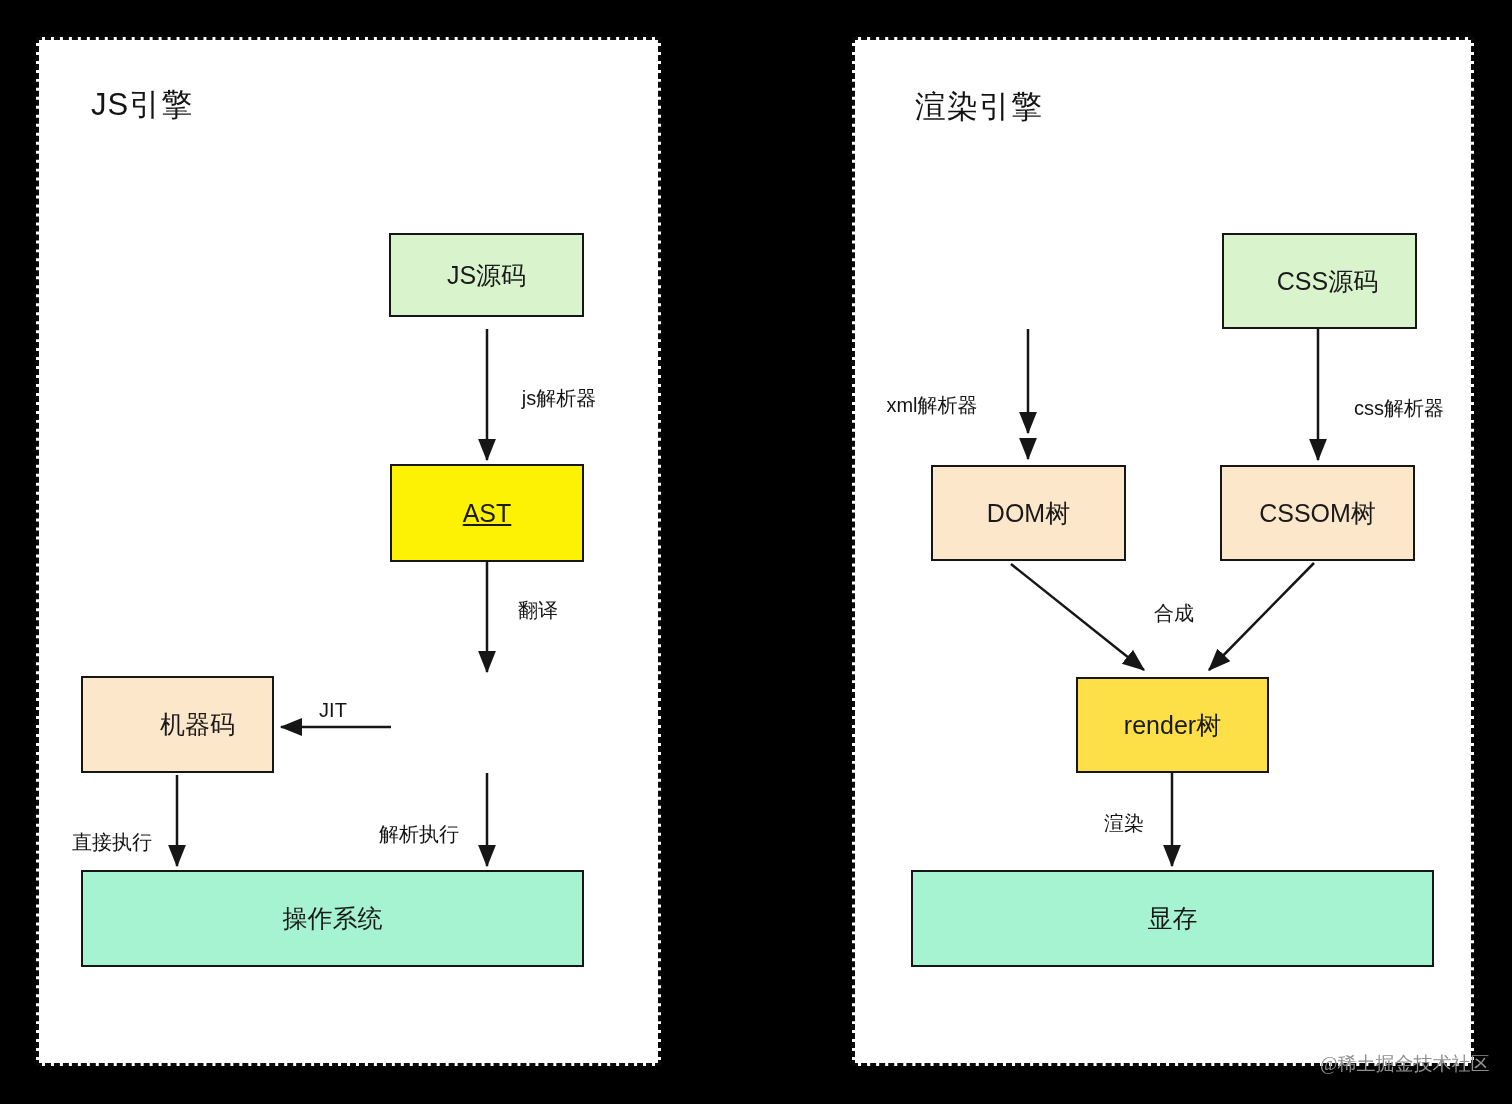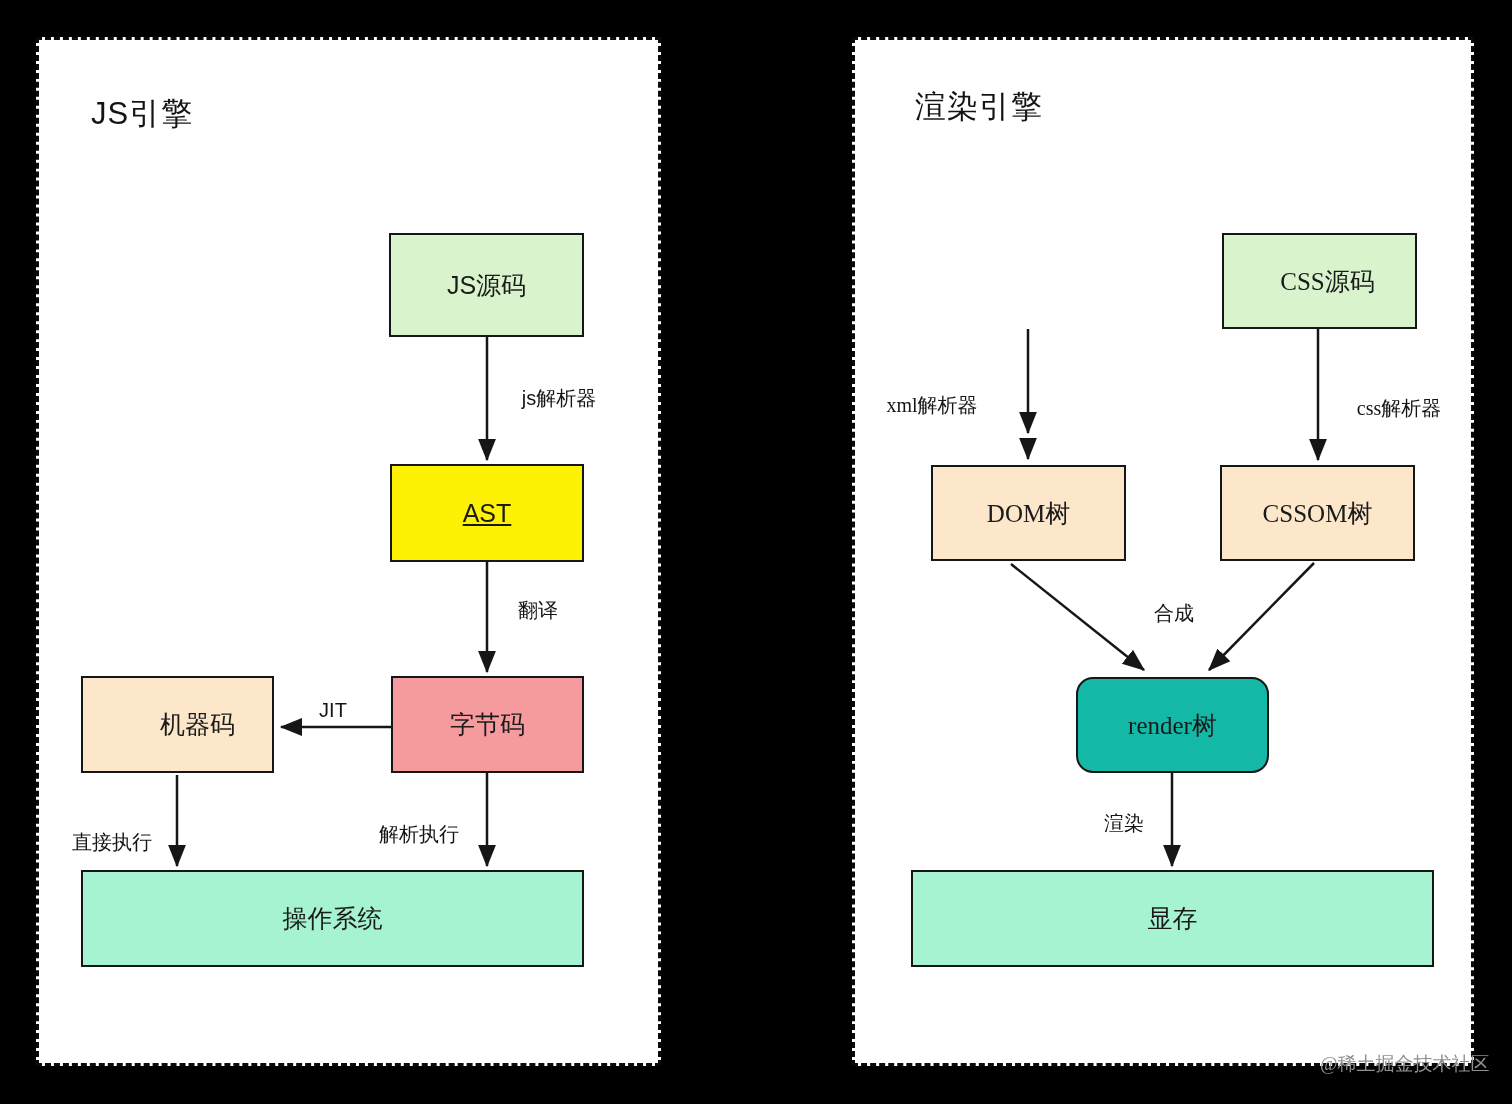--- a/index.html
+++ b/index.html
@@ -17,30 +17,30 @@
   }
   .panel {
     position: absolute;
     top: 37px;
     height: 1029px;
     background: #ffffff;
     border: 3px dashed #0a0a0a;
     box-sizing: border-box;
   }
   #panel-js     { left: 36px;  width: 625px; }
-  #panel-render { left: 852px; width: 622px; font-family: Liberation Serif, serif; }
+  #panel-render { left: 852px; width: 622px; }
 
   .panel-title {
     position: absolute;
     font-size: 31px;
     color: #141414;
     letter-spacing: 1px;
     white-space: nowrap;
   }
-  #t-js     { left: 52px; top: 44px; margin-top: 9px; }
+  #t-js     { left: 52px; top: 44px; }
   #t-render { left: 60px; top: 46px; }
 
   .edges {
     position: absolute;
     left: 0; top: 0;
     width: 100%; height: 100%;
     pointer-events: none;
   }
 
   .node {
@@ -51,25 +51,25 @@
     align-items: center;
     justify-content: center;
     font-size: 25px;
     color: #1a1a1a;
     white-space: nowrap;
   }
   .fill-green  { background: #d9f3cd; }
   .fill-yellow { background: #fdf203; text-decoration: underline; }
   .fill-salmon { background: #f59b9d; }
   .fill-peach  { background: #fce7cb; }
-  .fill-amber  { background: #14b8a6; border-radius: 17px; }
+  .fill-amber  { background: #fde047; }
   .fill-mint   { background: #a5f3d0; }
 
   
-  #n-js-source { left: 350px; top: 193px; width: 195px; height: 104px; }
+  #n-js-source { left: 350px; top: 193px; width: 195px; height: 84px; }
   #n-ast       { left: 351px; top: 424px; width: 194px; height: 98px; }
   #n-bytecode  { left: 352px; top: 636px; width: 193px; height: 97px; }
   #n-machine   { left: 42px;  top: 636px; width: 193px; height: 97px; padding-left: 40px; }
   #n-os        { left: 42px;  top: 830px; width: 503px; height: 97px; }
 
   
   #n-html   { left: 76px;  top: 193px; width: 195px; height: 96px; }
   #n-css    { left: 367px; top: 193px; width: 195px; height: 96px; padding-left: 16px; }
   #n-dom    { left: 76px;  top: 425px; width: 195px; height: 96px; }
   #n-cssom  { left: 365px; top: 425px; width: 195px; height: 96px; }
@@ -123,21 +123,20 @@
       </defs>
       <line x1="448" y1="289" x2="448" y2="420" stroke="#161616" stroke-width="2.5" marker-end="url(#arrL)"></line>
       <line x1="448" y1="522" x2="448" y2="632" stroke="#161616" stroke-width="2.5" marker-end="url(#arrL)"></line>
       <line x1="352" y1="687" x2="242" y2="687" stroke="#161616" stroke-width="2.5" marker-end="url(#arrL)"></line>
       <line x1="138" y1="735" x2="138" y2="826" stroke="#161616" stroke-width="2.5" marker-end="url(#arrL)"></line>
       <line x1="448" y1="733" x2="448" y2="826" stroke="#161616" stroke-width="2.5" marker-end="url(#arrL)"></line>
     </svg>
 
     <div class="node fill-green" id="n-js-source">JS源码</div>
     <div class="node fill-yellow" id="n-ast">AST</div>
-    <div class="node fill-salmon" id="n-bytecode">字节码</div>
     <div class="node fill-peach" id="n-machine">机器码</div>
     <div class="node fill-mint" id="n-os">操作系统</div>
 
     <div class="edge-label" id="l-jsparser">js解析器</div>
     <div class="edge-label" id="l-translate">翻译</div>
     <div class="edge-label" id="l-jit">JIT</div>
     <div class="edge-label" id="l-direct">直接执行</div>
     <div class="edge-label" id="l-interpret">解析执行</div>
   </div>
 

